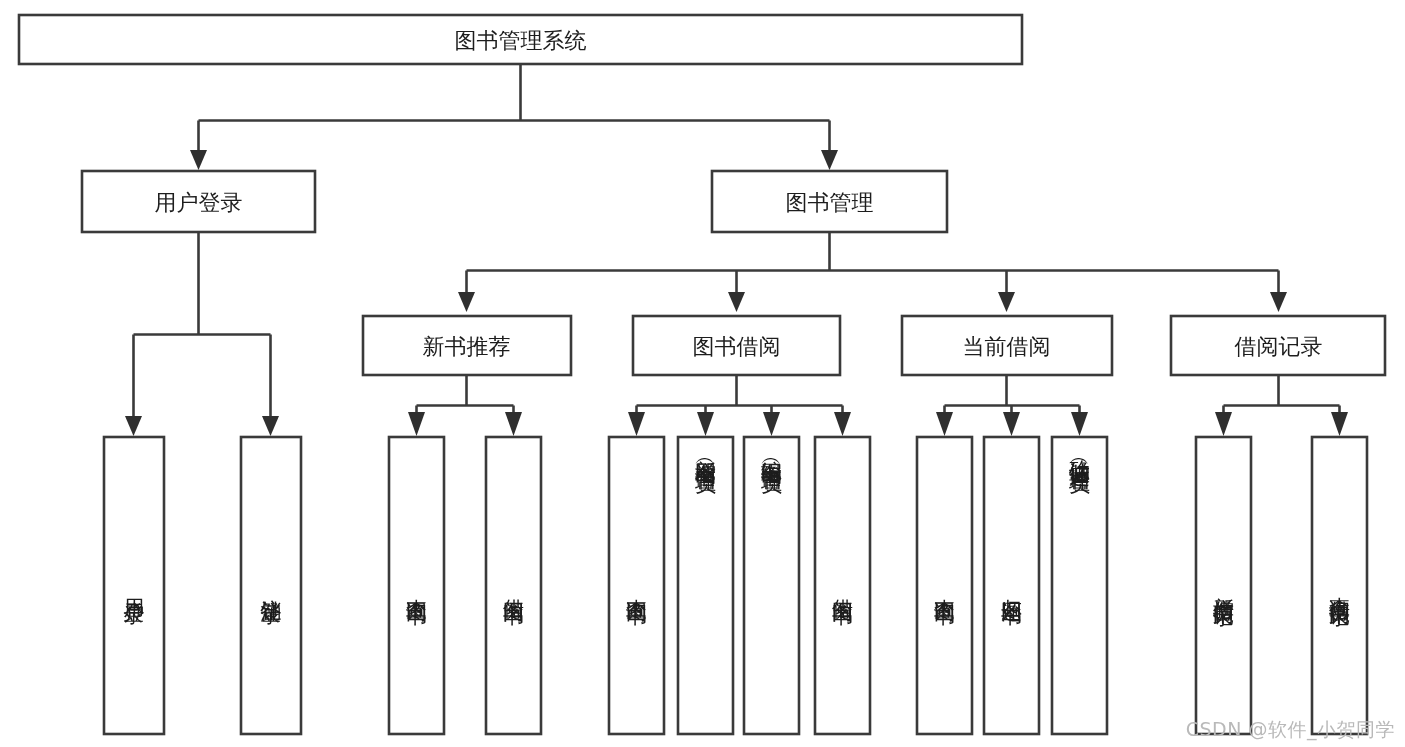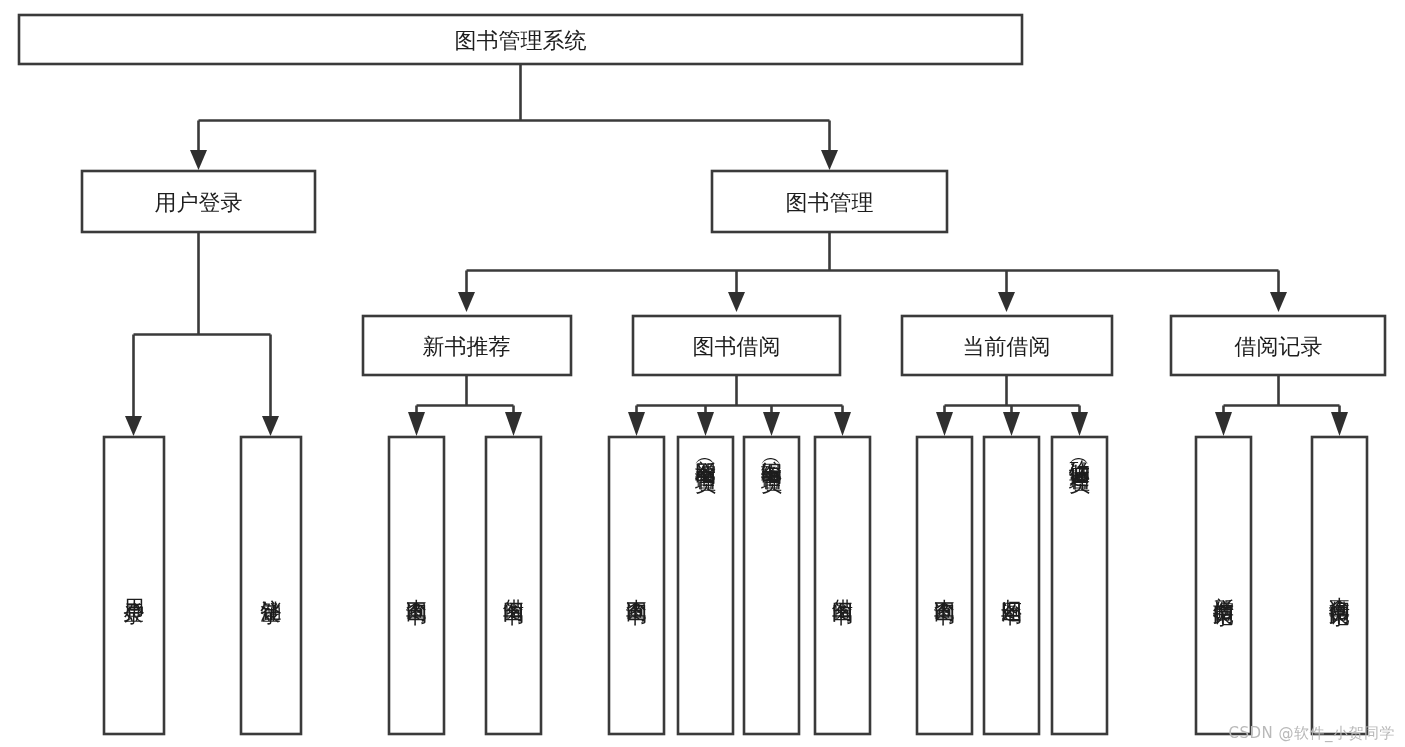--- a/index.html
+++ b/index.html
@@ -47,21 +47,21 @@
     color:#1d1d1d;
     font-family:"DejaVu Sans","Liberation Sans",sans-serif;
     white-space:nowrap;
     pointer-events:none;
   }
   .watermark{
     position:absolute;
     right:10px;
     bottom:4px;
     color:#b9b9b9;
-    font-size:15px;
+    font-size:19px;
     font-family:"DejaVu Sans","Liberation Sans",sans-serif;
     letter-spacing:0.5px;
     user-select:none;
   }
 </style>
 </head>
 <body>
 
 <div id="diagram-root">
 

